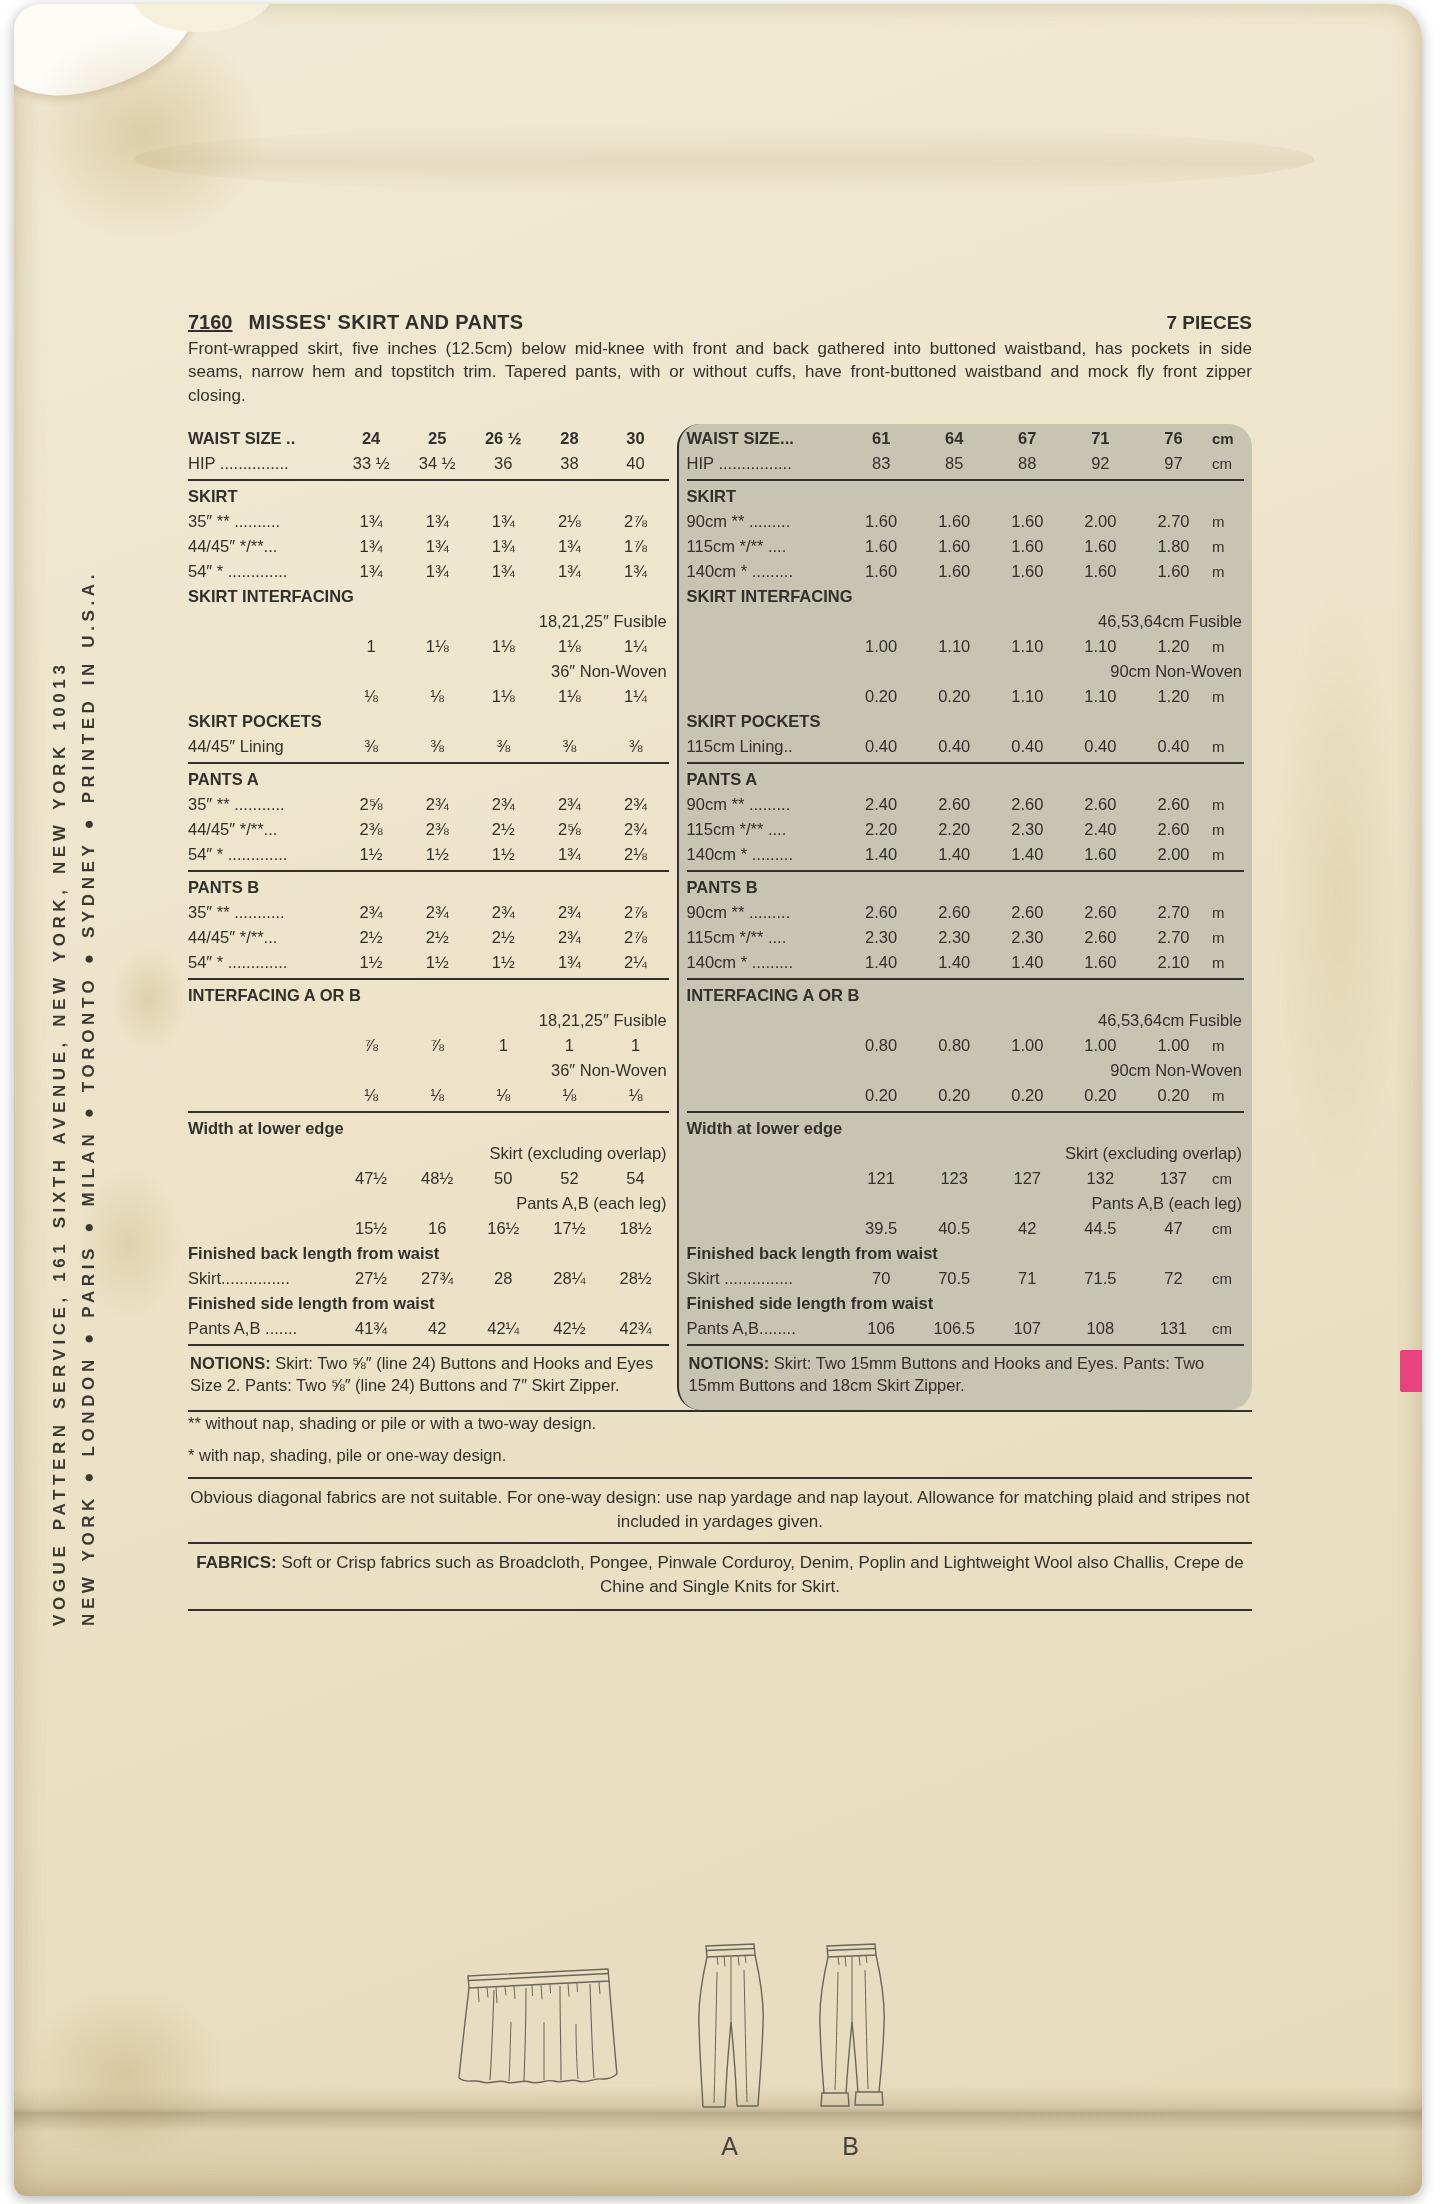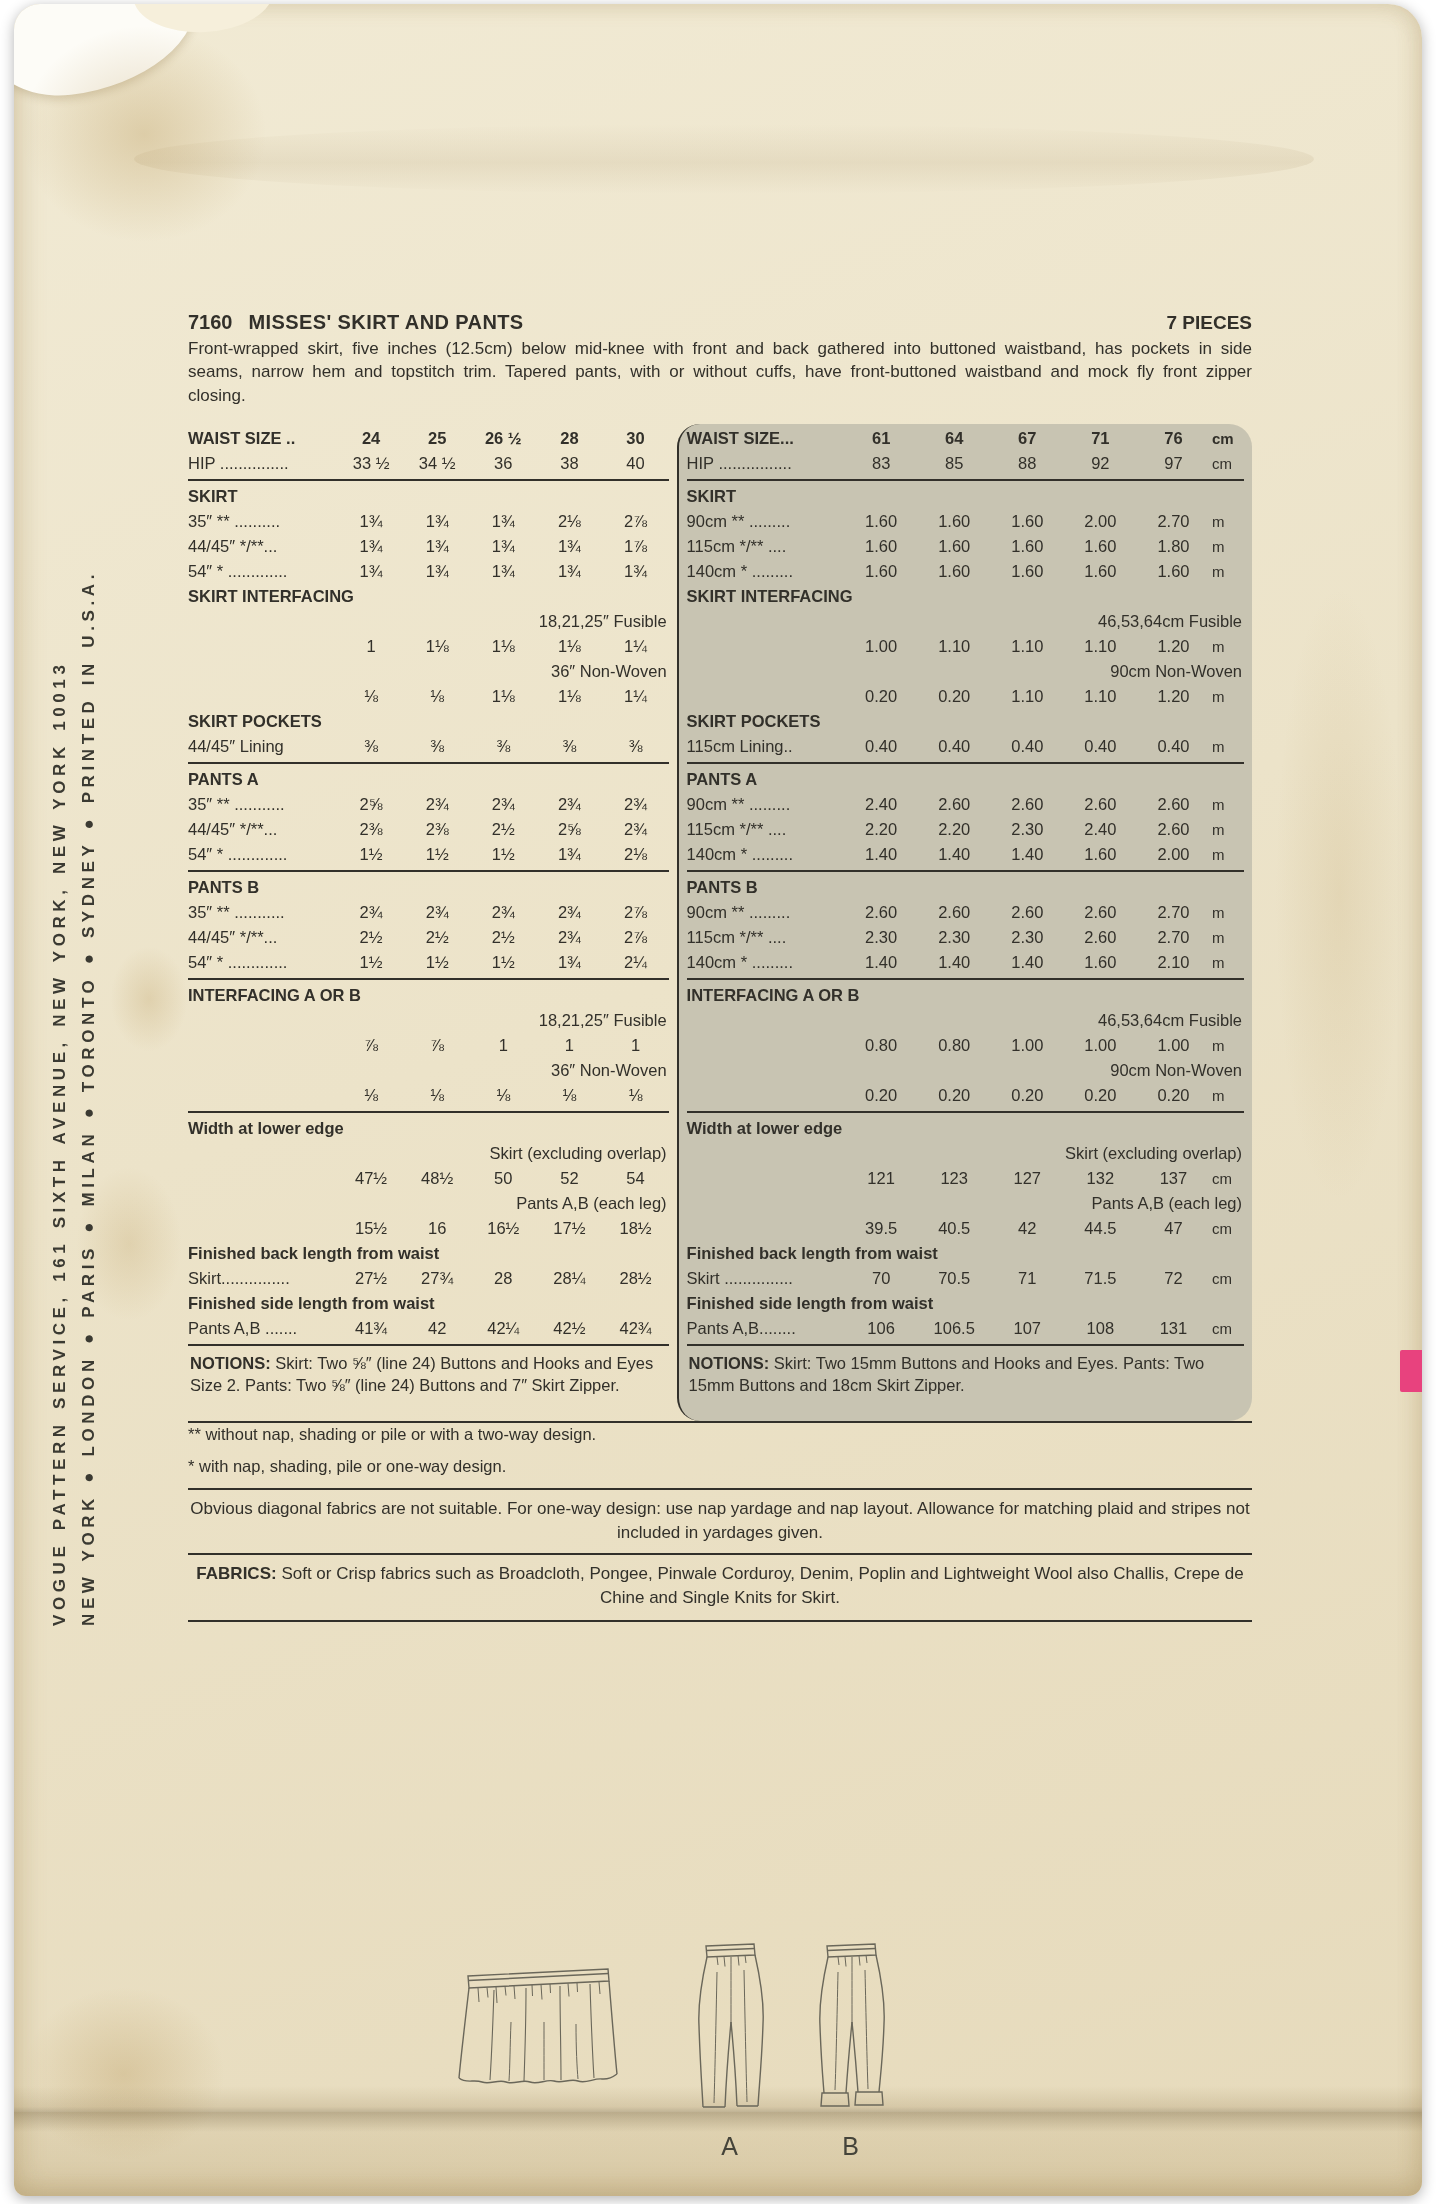--- a/index.html
+++ b/index.html
@@ -51,39 +51,39 @@
     position:absolute;white-space:nowrap;font-weight:bold;font-size:17px;
     letter-spacing:4.6px;word-spacing:2px;color:#3b3a32;
     transform:rotate(-90deg);transform-origin:0 0;
   }
   .side-1{left:36px;top:1622px;}
   .side-2{left:65px;top:1622px;}
 
   
   .content{position:absolute;left:174px;top:292px;width:1064px;}
   .hdr{display:flex;justify-content:space-between;align-items:baseline;}
-  .hdr .num{font-weight:bold;font-size:20px;margin-right:16px;}
+  .hdr .num{font-weight:bold;font-size:20px;margin-right:16px;text-decoration:underline;}
   .hdr .ttl{font-weight:bold;font-size:20px;letter-spacing:.4px;}
   .hdr .pieces{font-weight:bold;font-size:19px;margin-top:16px;}
   .desc{margin-top:3px;font-size:17px;line-height:1.38;text-align:justify;word-spacing:2.5px;}
 
   .tables{display:flex;margin-top:12px;border-bottom:2px solid var(--ink);align-items:stretch;}
   .tbl{font-size:16.5px;}
   .imp{width:488px;--lw:150px;--uw:0px;padding:2px 8px 0 0;}
   .met{width:566px;--lw:158px;--uw:34px;background:var(--gray);border-left:2px solid var(--ink);padding:2px 8px 0 8px;border-radius:23px;}
   .row{display:grid;grid-template-columns:var(--lw) repeat(5,1fr) var(--uw);align-items:baseline;line-height:25px;}
   .row .lbl{white-space:nowrap;}
   .row .v{text-align:center;white-space:nowrap;}
   .row .u{text-align:left;padding-left:2px;font-size:15px;}
   .row.b{font-weight:bold;}
   .row.sec{display:block;font-weight:bold;}
   .row.sub{display:block;text-align:right;}
   .row.rule{display:block;height:0;border-top:2px solid var(--ink);margin:3px 0 3px;}
   .row:not(.para) .ptxt{display:none;}
-  .row.para{display:block;line-height:1.32;padding:4px 2px 24px;}
+  .row.para{display:block;line-height:1.32;padding:4px 2px 13px;}
 
   .rule-full{border-top:2px solid var(--ink);margin:9px 0 7px;}
   .fnote{font-size:16.5px;line-height:1.45;}
   .para-block{font-size:17px;line-height:1.4;margin:0;text-align:center;}
   .final-rule{border-top:2px solid var(--ink);margin:10px 0 0;}
 
   
   .fig{position:absolute;text-align:center;}
   .fig svg{display:block;margin:0 auto;}
   .fig .cap{margin-top:10px;font-size:25px;color:#45443a;letter-spacing:1px;}

